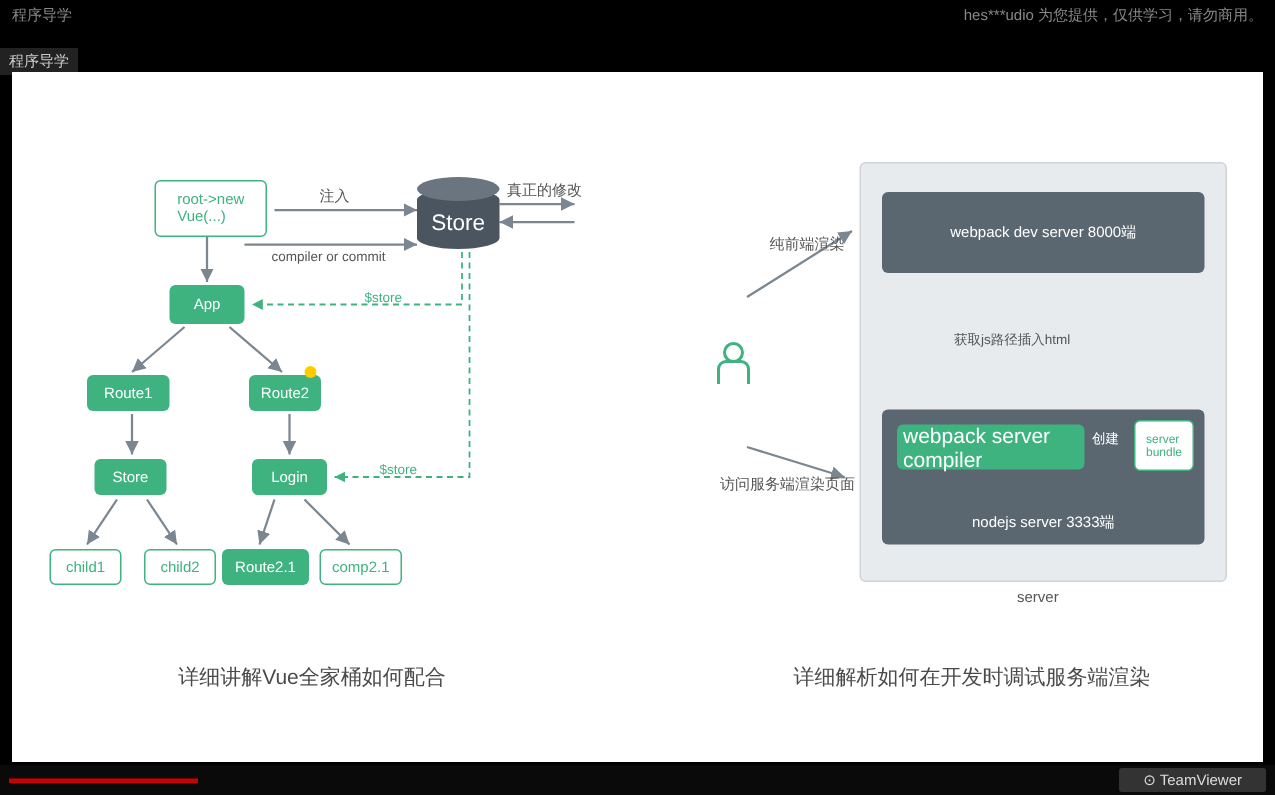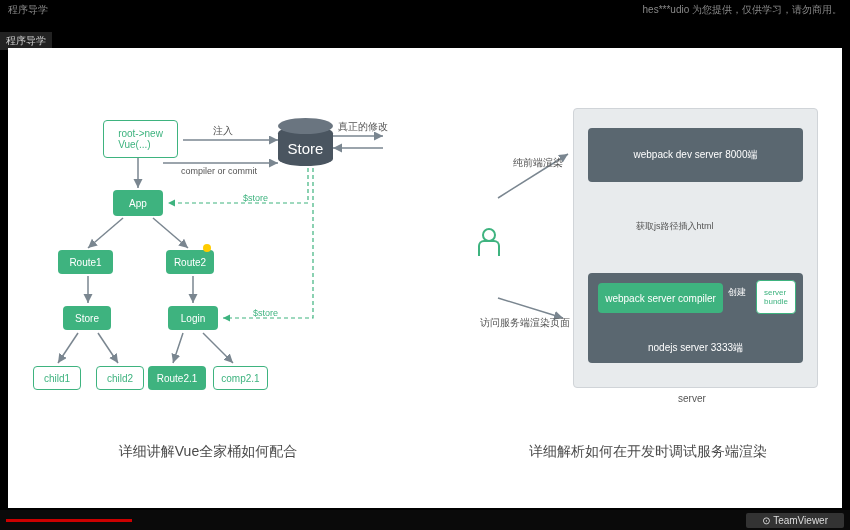--- a/index.html
+++ b/index.html
@@ -106,21 +106,21 @@
 <div class="caption" style="left:70px;top:395px;width:260px">详细讲解Vue全家桶如何配合</div>
 
 <div class="person" style="left:468px;top:180px"></div>
 
 <div class="node grey" style="left:565px;top:60px;width:245px;height:280px;align-items:flex-end;justify-content:center"></div>
 <div class="lbl" style="left:670px;top:345px">server</div>
 
 <div class="node darkbox" style="left:580px;top:80px;width:215px;height:54px">webpack dev server 8000端</div>
 
 <div class="node darkbox" style="left:580px;top:225px;width:215px;height:90px;align-items:flex-end;padding-bottom:8px">nodejs server 3333端</div>
-<div class="node" style="left:590px;top:235px;width:125px;height:30px;background:#3eb37f;color:#fff;font-size:10px">webpack server compiler</div>
+<div class="node" style="left:590px;top:235px;width:125px;height:30px;background:#3eb37f;color:#fff;font-size:14px">webpack server compiler</div>
 <div class="node outline" style="left:748px;top:232px;width:40px;height:34px;font-size:8px;white-space:pre-line">server
 bundle</div>
 <div class="lbl" style="left:720px;top:238px;color:#fff;font-size:9px">创建</div>
 
 
 <div class="lbl" style="left:505px;top:108px">纯前端渲染</div>
 <div class="lbl" style="left:628px;top:172px;font-size:9px">获取js路径插入html</div>
 <div class="lbl" style="left:472px;top:268px">访问服务端渲染页面</div>
 
 <div class="caption" style="left:500px;top:395px;width:280px">详细解析如何在开发时调试服务端渲染</div>

